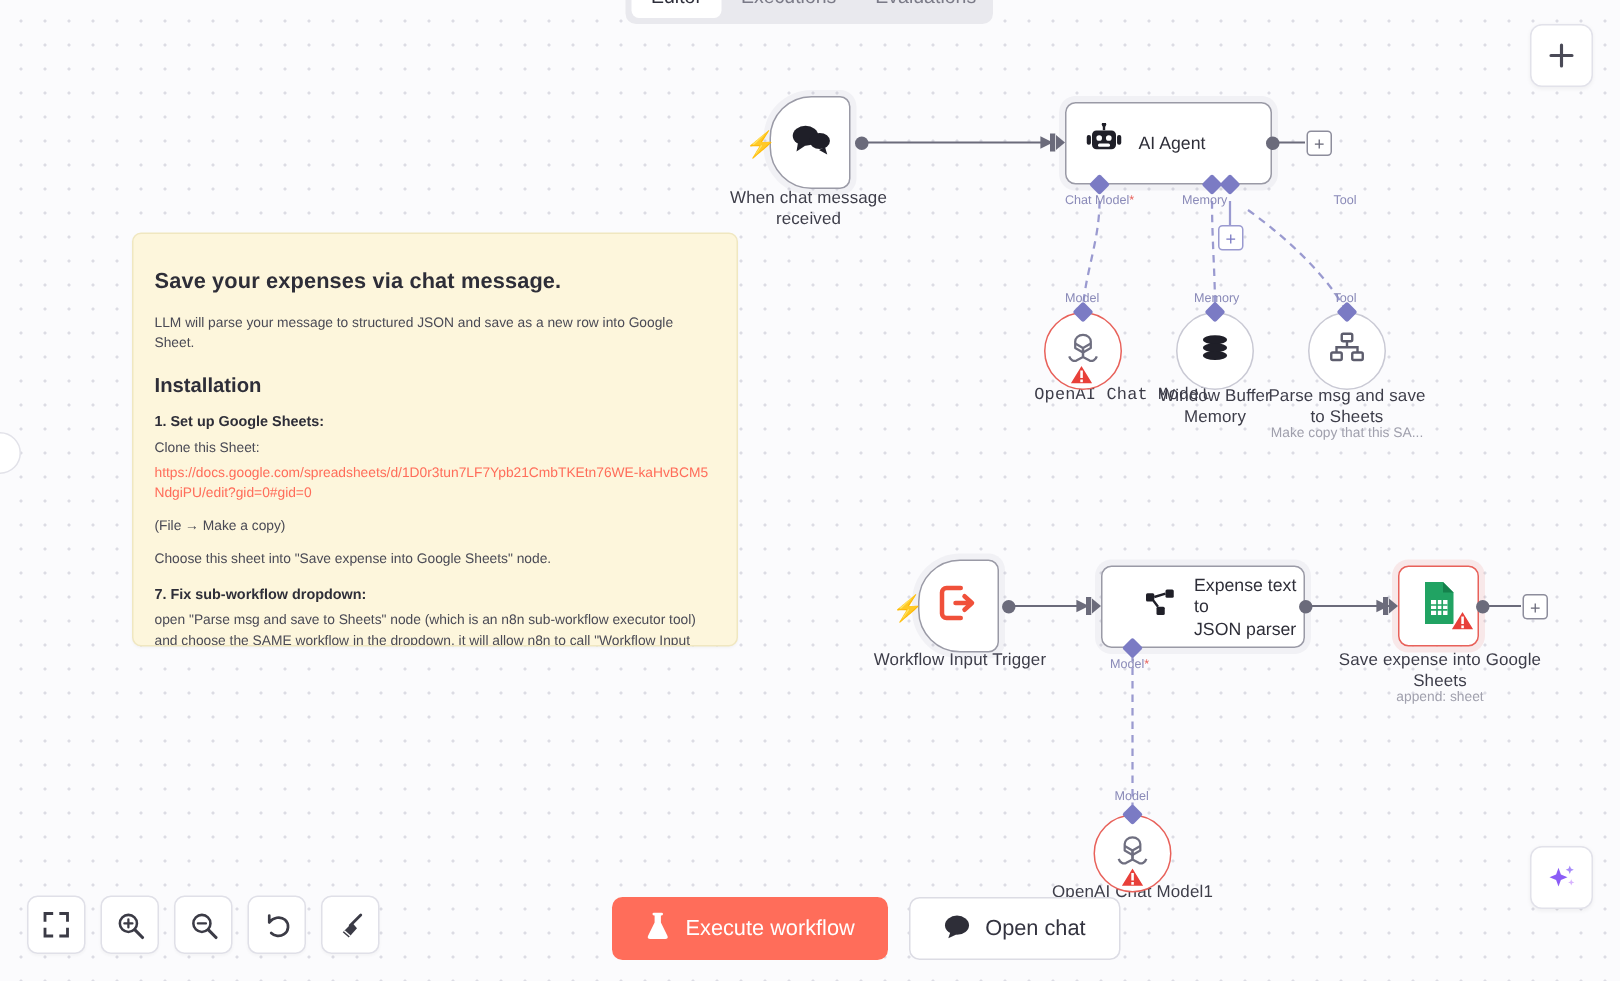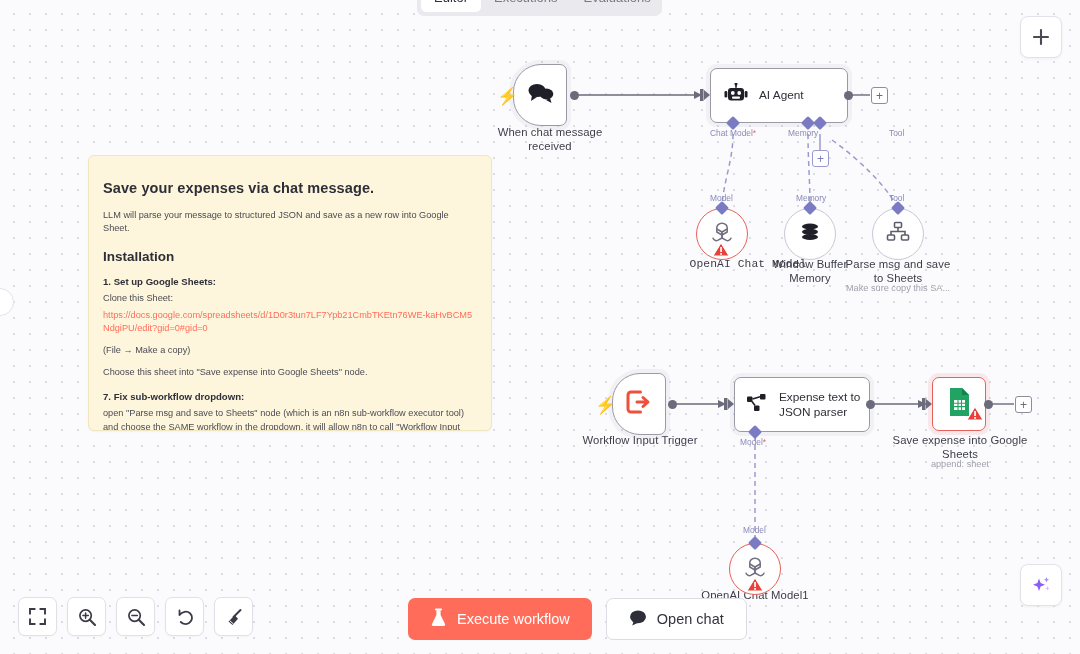--- a/index.html
+++ b/index.html
@@ -216,21 +216,21 @@
       <svg width="30" height="24" viewBox="0 0 30 24">
         <ellipse cx="12" cy="9.5" rx="8.5" ry="6.6" fill="#1f1f28"></ellipse>
         <path d="M7,14 L6,20 L12,16 Z" fill="#1f1f28"></path>
         <ellipse cx="21.5" cy="13" rx="6.8" ry="5.4" fill="#1f1f28"></ellipse>
         <path d="M25,17 L26.5,22 L21,19 Z" fill="#1f1f28"></path>
       </svg>
     </span>
   </div>
   <span style="position:absolute;left:497px;top:86px;color:#ff4f3b;font-size:17px;z-index:14;">⚡</span>
   <div class="dot-out" style="left:570px;top:91px;"></div>
-  <div class="node-label" style="left:488px;top:126px;width:124px;">
+  <div class="node-label" style="left:477px;top:126px;width:124px;">
     <div>When chat message</div>
     <div>received</div>
   </div>
 
   <div class="rect-node" style="left:710px;top:68px;width:138px;height:55px;padding-left:12px;">
     <span style="margin-right:10px;">
       <svg width="26" height="22" viewBox="0 0 26 22">
         <rect x="5" y="5" width="16" height="12.5" rx="3" fill="#1f1f28"></rect>
         <circle cx="9.8" cy="10" r="1.9" fill="#fff"></circle>
         <circle cx="16.2" cy="10" r="1.9" fill="#fff"></circle>
@@ -306,35 +306,35 @@
         <rect x="2.5" y="15" width="7" height="5" rx="1" fill="none" stroke="#5d5d6d" stroke-width="1.6"></rect>
         <rect x="16.5" y="15" width="7" height="5" rx="1" fill="none" stroke="#5d5d6d" stroke-width="1.6"></rect>
         <path d="M13,7.5 L13,11.5 M6,15 L6,11.5 L20,11.5 L20,15" fill="none" stroke="#5d5d6d" stroke-width="1.6"></path>
       </svg>
     </span>
   </div>
   <div class="node-label" style="left:838px;top:258px;width:120px;">
     <div>Parse msg and save</div>
     <div>to Sheets</div>
   </div>
-  <div class="node-sub" style="left:838px;top:283px;width:120px;">Make sure copy this SA...</div>
+  <div class="node-sub" style="left:838px;top:283px;width:120px;">Make copy that this SA...</div>
 
   <div class="trig-node" style="left:612px;top:373px;">
     <span>
       <svg width="28" height="26" viewBox="0 0 28 26">
         <path d="M15.5,3 L6,3 C4.3,3 3,4.3 3,6 L3,20 C3,21.7 4.3,23 6,23 L15.5,23" fill="none" stroke="#f0503a" stroke-width="3" stroke-linecap="round"></path>
         <path d="M12,13 L22,13 M18,8.5 L23,13 L18,17.5" fill="none" stroke="#f0503a" stroke-width="3" stroke-linecap="round" stroke-linejoin="round"></path>
       </svg>
     </span>
   </div>
   <span style="position:absolute;left:595px;top:395px;color:#ff4f3b;font-size:17px;z-index:14;">⚡</span>
   <div class="dot-out" style="left:668px;top:400px;"></div>
   <div class="node-label" style="left:572px;top:434px;width:136px;">Workflow Input Trigger</div>
 
-  <div class="rect-node" style="left:734px;top:377px;width:136px;height:55px;padding-left:11px;">
+  <div class="rect-node" style="left:734px;top:377px;width:136px;height:55px;padding-left:28px;">
     <span style="margin-right:9px;">
       <svg width="24" height="22" viewBox="0 0 24 22">
         <rect x="1" y="4.5" width="5.5" height="5.5" rx="1" fill="#1f1f28"></rect>
         <rect x="14" y="2" width="5.5" height="5.5" rx="1" fill="#1f1f28"></rect>
         <rect x="8" y="13.5" width="5.5" height="5.5" rx="1" fill="#1f1f28"></rect>
         <path d="M6.5,7 L14,4.8 M6,9.5 L9,13.5" stroke="#1f1f28" stroke-width="1.6" fill="none"></path>
       </svg>
     </span>
     <span class="node-title">
       <div>Expense text to</div>

